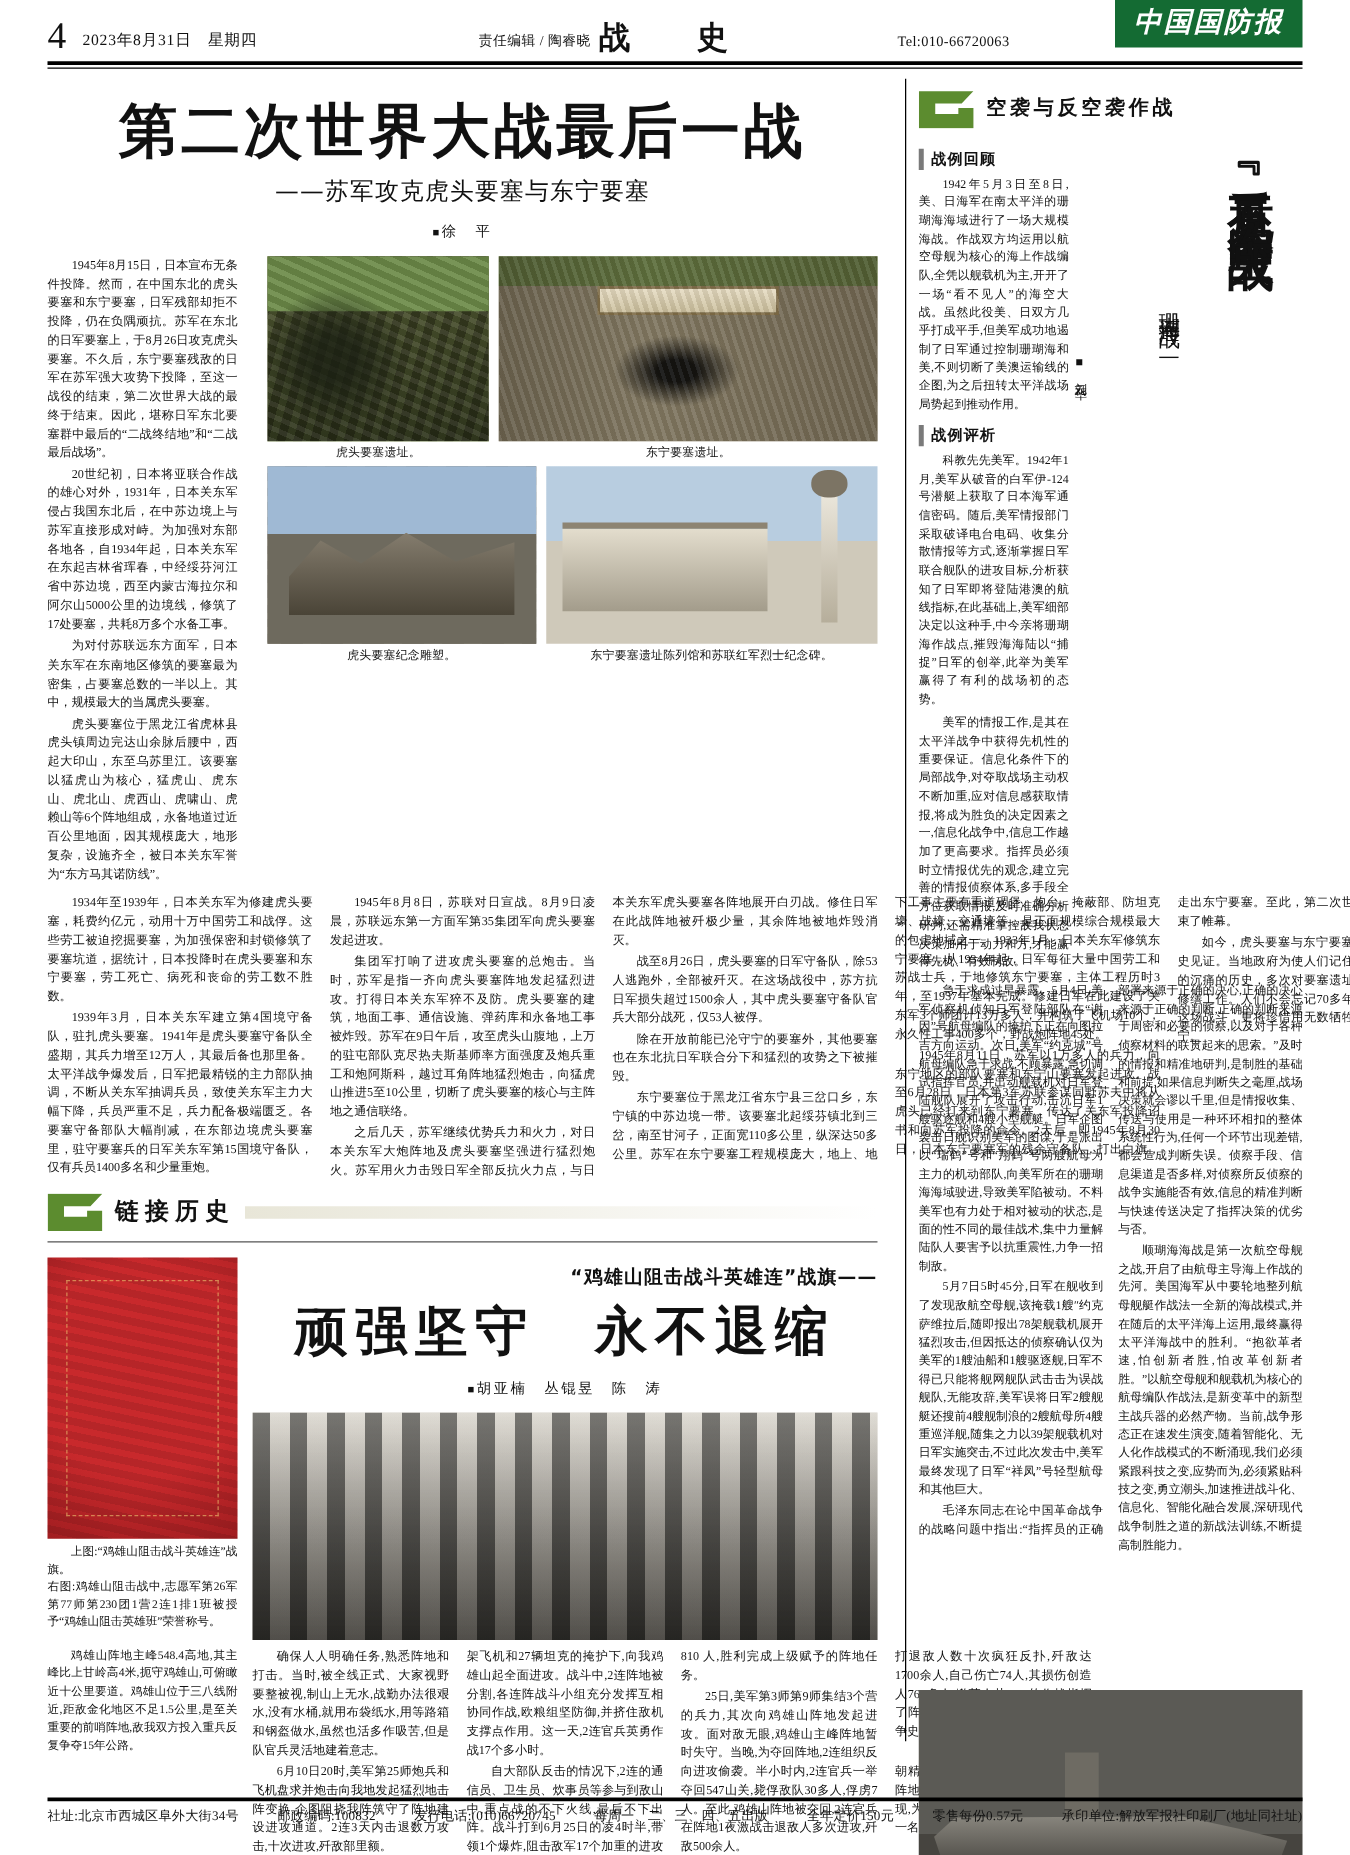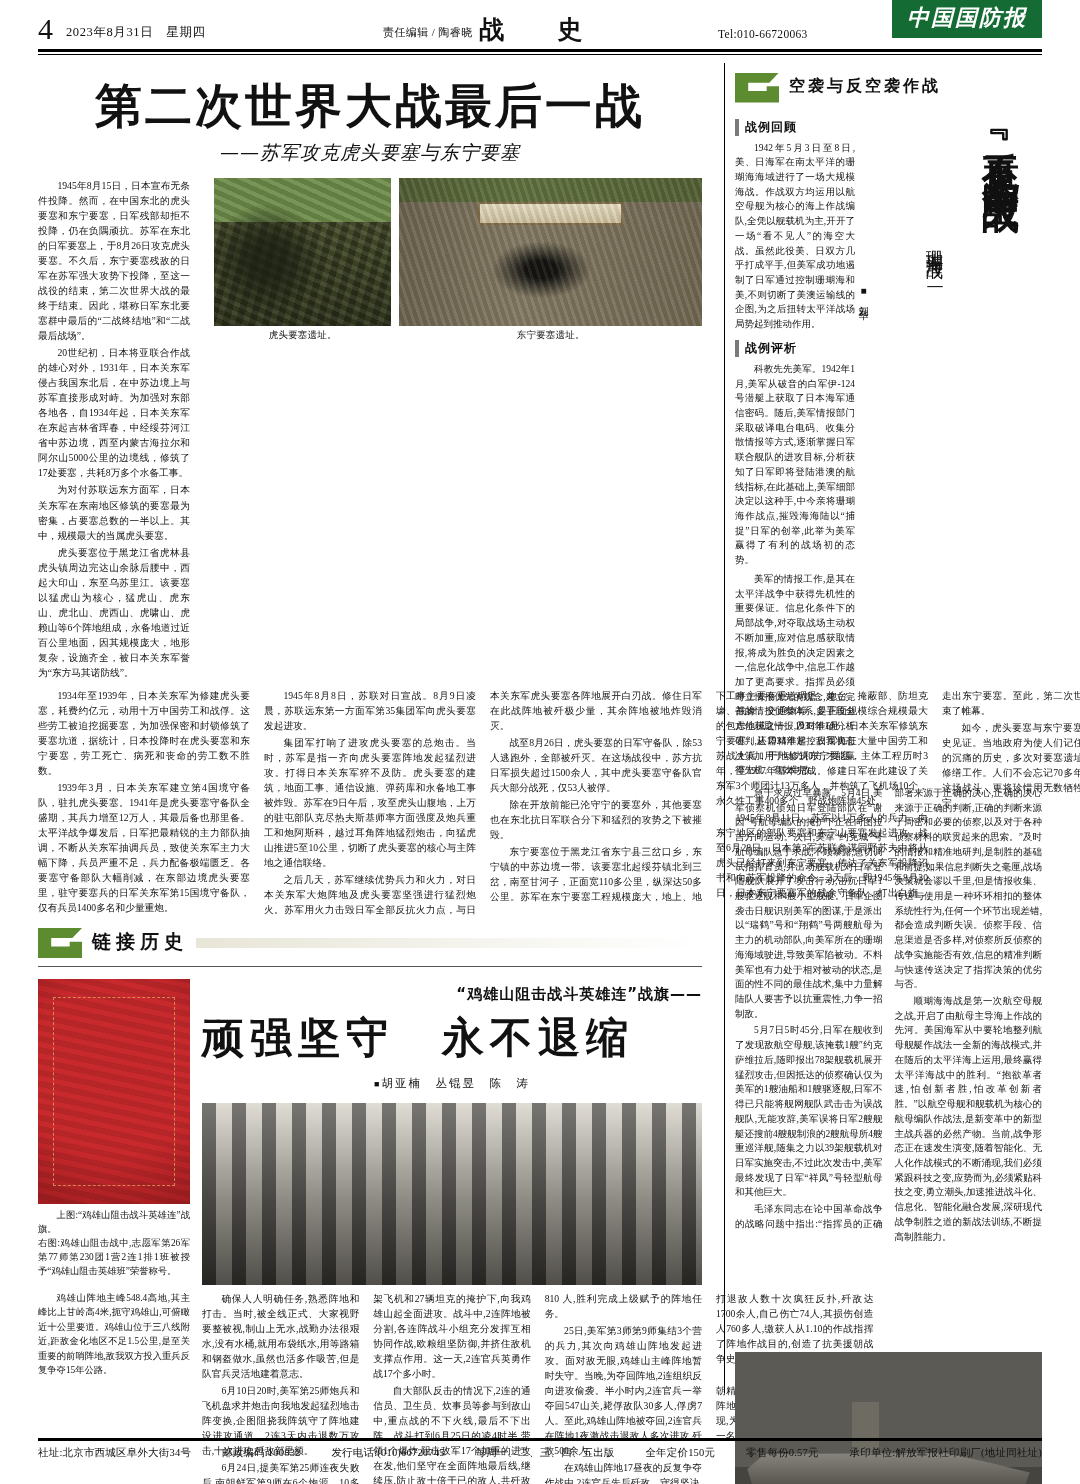--- a/index.html
+++ b/index.html
@@ -44,21 +44,21 @@
   .divider-v { width:1px; background:#000; margin:0 10px; }
   .col-right { width:307px; }
 
   
   .h1 {
     text-align:center;
     font-family:"DejaVu Sans","Liberation Sans",sans-serif;
     font-weight:bold; font-size:47px; letter-spacing:3px;
     margin:18px 0 10px; line-height:1.05;
   }
-  .h1sub { text-align:center; font-size:19px; letter-spacing:1px; margin-bottom:12px; font-family:"DejaVu Sans",sans-serif;font-style:italic;}
+  .h1sub { text-align:center; font-size:19px; letter-spacing:1px; margin-bottom:12px; font-family:"DejaVu Sans",sans-serif;}
   .byline { text-align:center; font-size:11.5px; letter-spacing:2px; margin-bottom:12px; }
   .byline .sq { font-size:9px; }
 
   
   .cols3 { column-count:3; column-gap:14px; font-size:9.7px; line-height:1.55; text-align:justify; }
   .cols3 p, .cols2 p { margin:0 0 2px; text-indent:2em; }
 
   
   .photo { position:relative; overflow:hidden; background:#b9b6ac; }
   .cap { font-size:9.5px; text-align:center; margin-top:3px; letter-spacing:.2px; }
@@ -147,21 +147,21 @@
     position:absolute; right:172px; top:168px;
     writing-mode:vertical-rl; text-orientation:upright;
     font-size:10px; letter-spacing:2px;
   }
   .rcols2 { column-count:2; column-gap:12px; font-size:9.5px; line-height:1.55; text-align:justify; }
   .rcols2 p { margin:0 0 2px; text-indent:2em; }
 
   
   .h2sub { text-align:right; font-size:15px; letter-spacing:1px; margin:6px 0 6px;
      font-family:"DejaVu Sans",sans-serif; font-weight:bold; }
-  .h2 { font-family:Liberation Serif, serif;
+  .h2 { text-align:center; font-family:Liberation Serif, serif;
      font-weight:bold; font-size:42px; letter-spacing:6px; margin:0 0 10px; }
 
   .sidecap { font-size:9.3px; line-height:1.5; text-align:justify; }
   .sidecap p { margin:0 0 3px; text-indent:2em; }
 
   
   .footer { position:absolute; left:0; right:0; bottom:24px; padding:0 38px; }
   .footer .rule-thick { margin:0 0 5px; }
   .footer-row { display:flex; justify-content:space-between; font-size:10.5px; letter-spacing:.2px; }
 </style>
@@ -180,20 +180,23 @@
   </div>
   <div class="rule-thick"></div>
   <div class="rule-thin"></div>
 
   <div class="body-grid">
 
     <div class="col-left">
 
       <h1 class="h1">第二次世界大战最后一战</h1>
       <div class="h1sub">——苏军攻克虎头要塞与东宁要塞</div>
+      <div class="byline">
+        <span class="sq">■</span><span>徐　平</span>
+      </div>
 
       <div style="display:flex; gap:24px;">
         <div style="width:152px; font-size:9.7px; line-height:1.55; text-align:justify;">
           <p style="margin:0 0 2px; text-indent:2em;">1945年8月15日，日本宣布无条件投降。然而，在中国东北的虎头要塞和东宁要塞，日军残部却拒不投降，仍在负隅顽抗。苏军在东北的日军要塞上，于8月26日攻克虎头要塞。不久后，东宁要塞残敌的日军在苏军强大攻势下投降，至这一战役的结束，第二次世界大战的最终于结束。因此，堪称日军东北要塞群中最后的“二战终结地”和“二战最后战场”。</p>
           <p style="margin:0 0 2px; text-indent:2em;">20世纪初，日本将亚联合作战的雄心对外，1931年，日本关东军侵占我国东北后，在中苏边境上与苏军直接形成对峙。为加强对东部各地各，自1934年起，日本关东军在东起吉林省珲春，中经绥芬河江省中苏边境，西至内蒙古海拉尔和阿尔山5000公里的边境线，修筑了17处要塞，共耗8万多个水备工事。</p>
           <p style="margin:0 0 2px; text-indent:2em;">为对付苏联远东方面军，日本关东军在东南地区修筑的要塞最为密集，占要塞总数的一半以上。其中，规模最大的当属虎头要塞。</p>
           <p style="margin:0 0 2px; text-indent:2em;">虎头要塞位于黑龙江省虎林县虎头镇周边完达山余脉后腰中，西起大印山，东至乌苏里江。该要塞以猛虎山为核心，猛虎山、虎东山、虎北山、虎西山、虎啸山、虎赖山等6个阵地组成，永备地道过近百公里地面，因其规模庞大，地形复杂，设施齐全，被日本关东军誉为“东方马其诺防线”。</p>
         </div>
         <div style="flex:1;">
           <div class="photo-row">
@@ -201,20 +204,34 @@
               <div class="photo ph-ruin" style="height:148px;"></div>
               <div class="cap">虎头要塞遗址。</div>
             </div>
             <div style="width:62%;">
               <div class="photo ph-cave" style="height:148px;">
                 <div class="ph-sign"></div>
               </div>
               <div class="cap">东宁要塞遗址。</div>
             </div>
           </div>
+          <div class="photo-row">
+            <div style="width:44%;">
+              <div class="photo ph-mon" style="height:142px;"></div>
+              <div class="cap">虎头要塞纪念雕塑。</div>
+            </div>
+            <div style="flex:1;">
+              <div class="photo ph-hall" style="height:142px;">
+                <div class="bld"></div>
+                <div class="pillar"></div>
+                <div class="statue"></div>
+              </div>
+              <div class="cap">东宁要塞遗址陈列馆和苏联红军烈士纪念碑。</div>
+            </div>
+          </div>
         </div>
       </div>
 
       <div class="cols3" style="margin-top:6px; height:230px;">
         <p>1934年至1939年，日本关东军为修建虎头要塞，耗费约亿元，动用十万中国劳工和战俘。这些劳工被迫挖掘要塞，为加强保密和封锁修筑了要塞坑道，据统计，日本投降时在虎头要塞和东宁要塞，劳工死亡、病死和丧命的劳工数不胜数。</p>
         <p>1939年3月，日本关东军建立第4国境守备队，驻扎虎头要塞。1941年是虎头要塞守备队全盛期，其兵力增至12万人，其最后备也那里备。太平洋战争爆发后，日军把最精锐的主力部队抽调，不断从关东军抽调兵员，致使关东军主力大幅下降，兵员严重不足，兵力配备极端匮乏。各要塞守备部队大幅削减，在东部边境虎头要塞里，驻守要塞兵的日军关东军第15国境守备队，仅有兵员1400多名和少量重炮。</p>
         <p>1945年8月8日，苏联对日宣战。8月9日凌晨，苏联远东第一方面军第35集团军向虎头要塞发起进攻。</p>
         <p>集团军打响了进攻虎头要塞的总炮击。当时，苏军是指一齐向虎头要塞阵地发起猛烈进攻。打得日本关东军猝不及防。虎头要塞的建筑，地面工事、通信设施、弹药库和永备地工事被炸毁。苏军在9日午后，攻至虎头山腹地，上万的驻屯部队克尽热夫斯基师率方面强度及炮兵重工和炮阿斯科，越过耳角阵地猛烈炮击，向猛虎山推进5至10公里，切断了虎头要塞的核心与主阵地之通信联络。</p>
         <p>之后几天，苏军继续优势兵力和火力，对日本关东军大炮阵地及虎头要塞坚强进行猛烈炮火。苏军用火力击毁日军全部反抗火力点，与日本关东军虎头要塞各阵地展开白刃战。修住日军在此战阵地被歼极少量，其余阵地被地炸毁消灭。</p>
         <p>战至8月26日，虎头要塞的日军守备队，除53人逃跑外，全部被歼灭。在这场战役中，苏方抗日军损失超过1500余人，其中虎头要塞守备队官兵大部分战死，仅53人被俘。</p>

